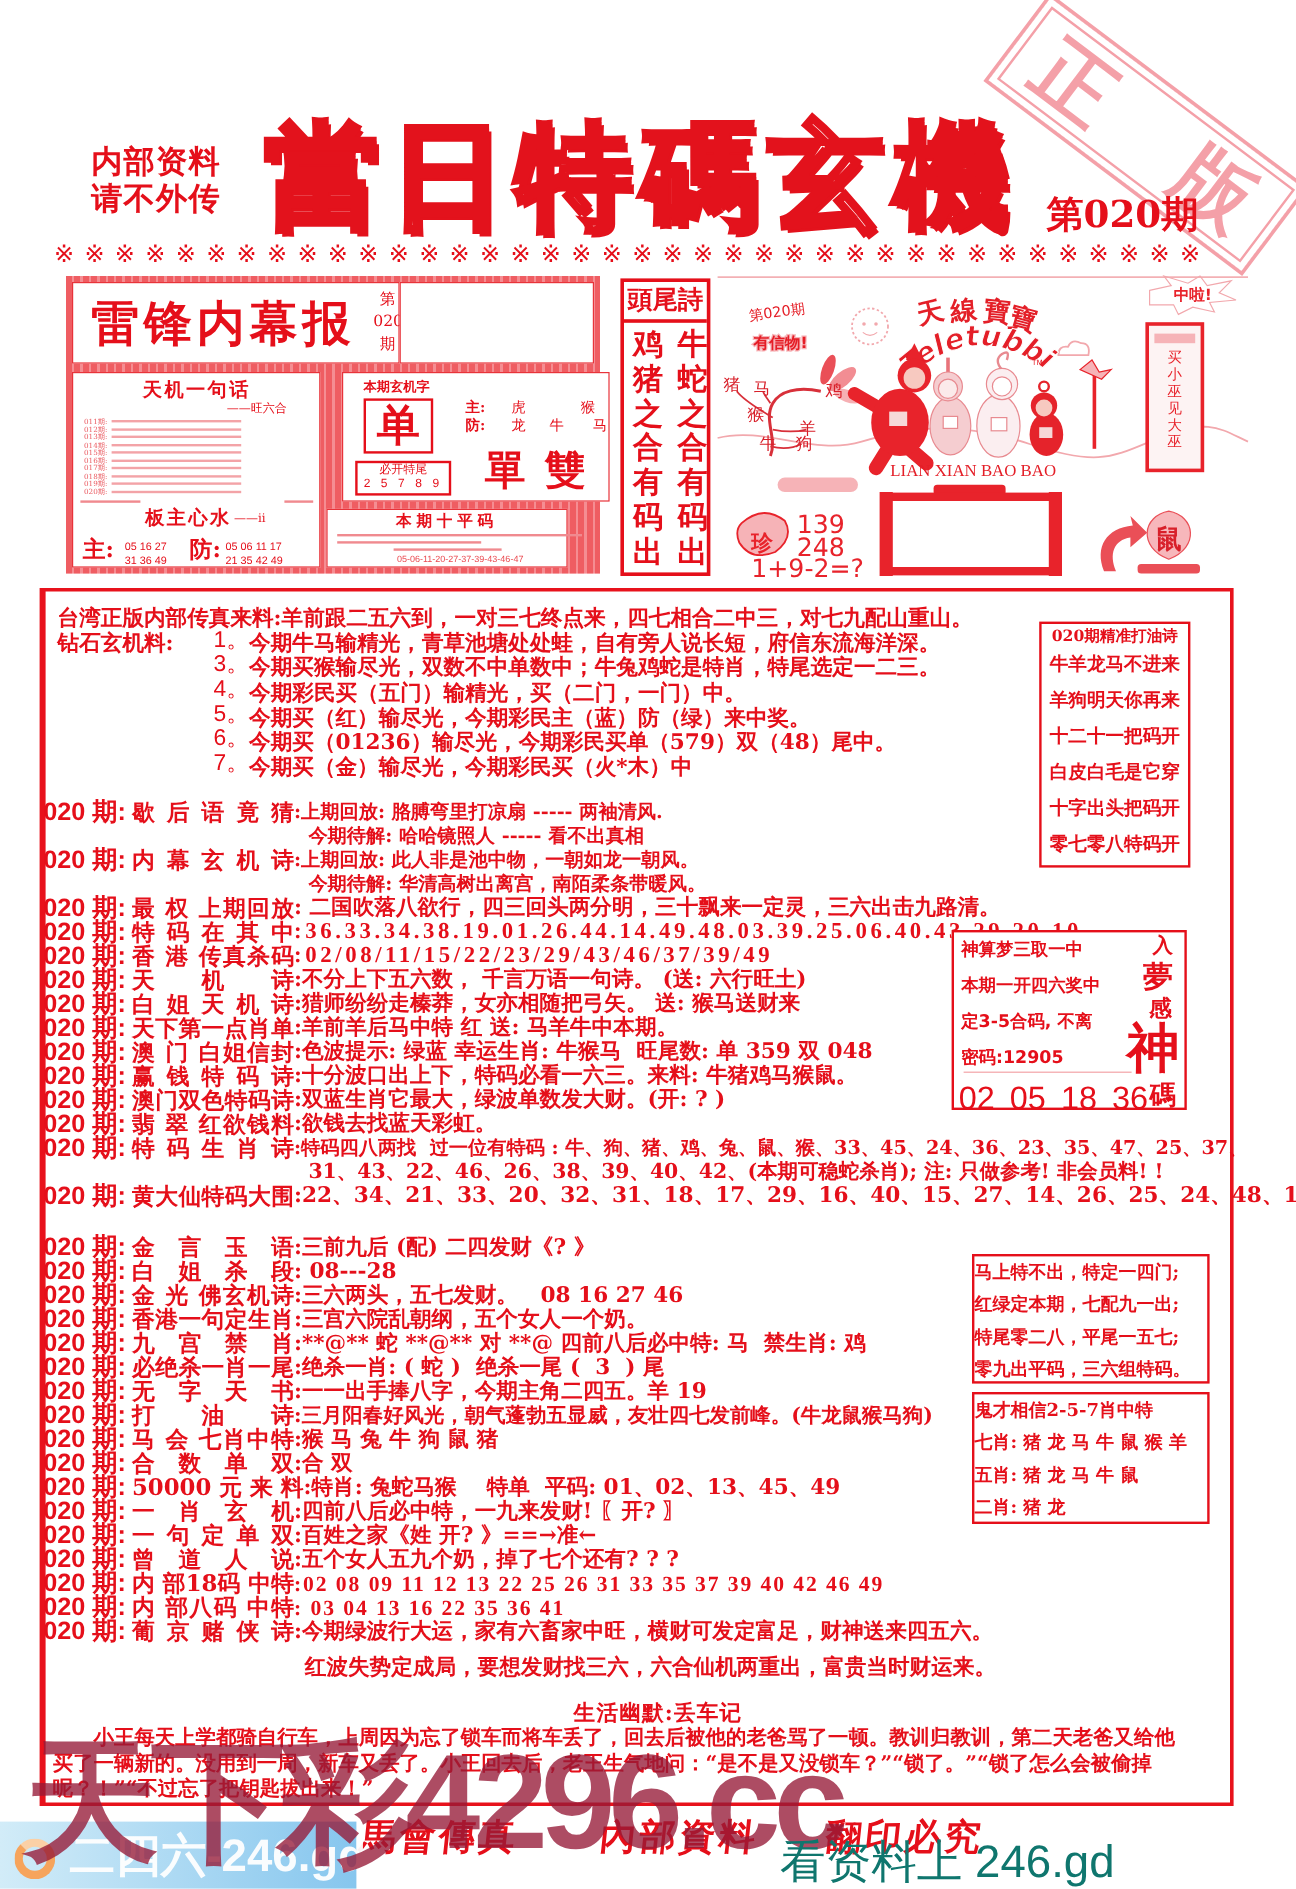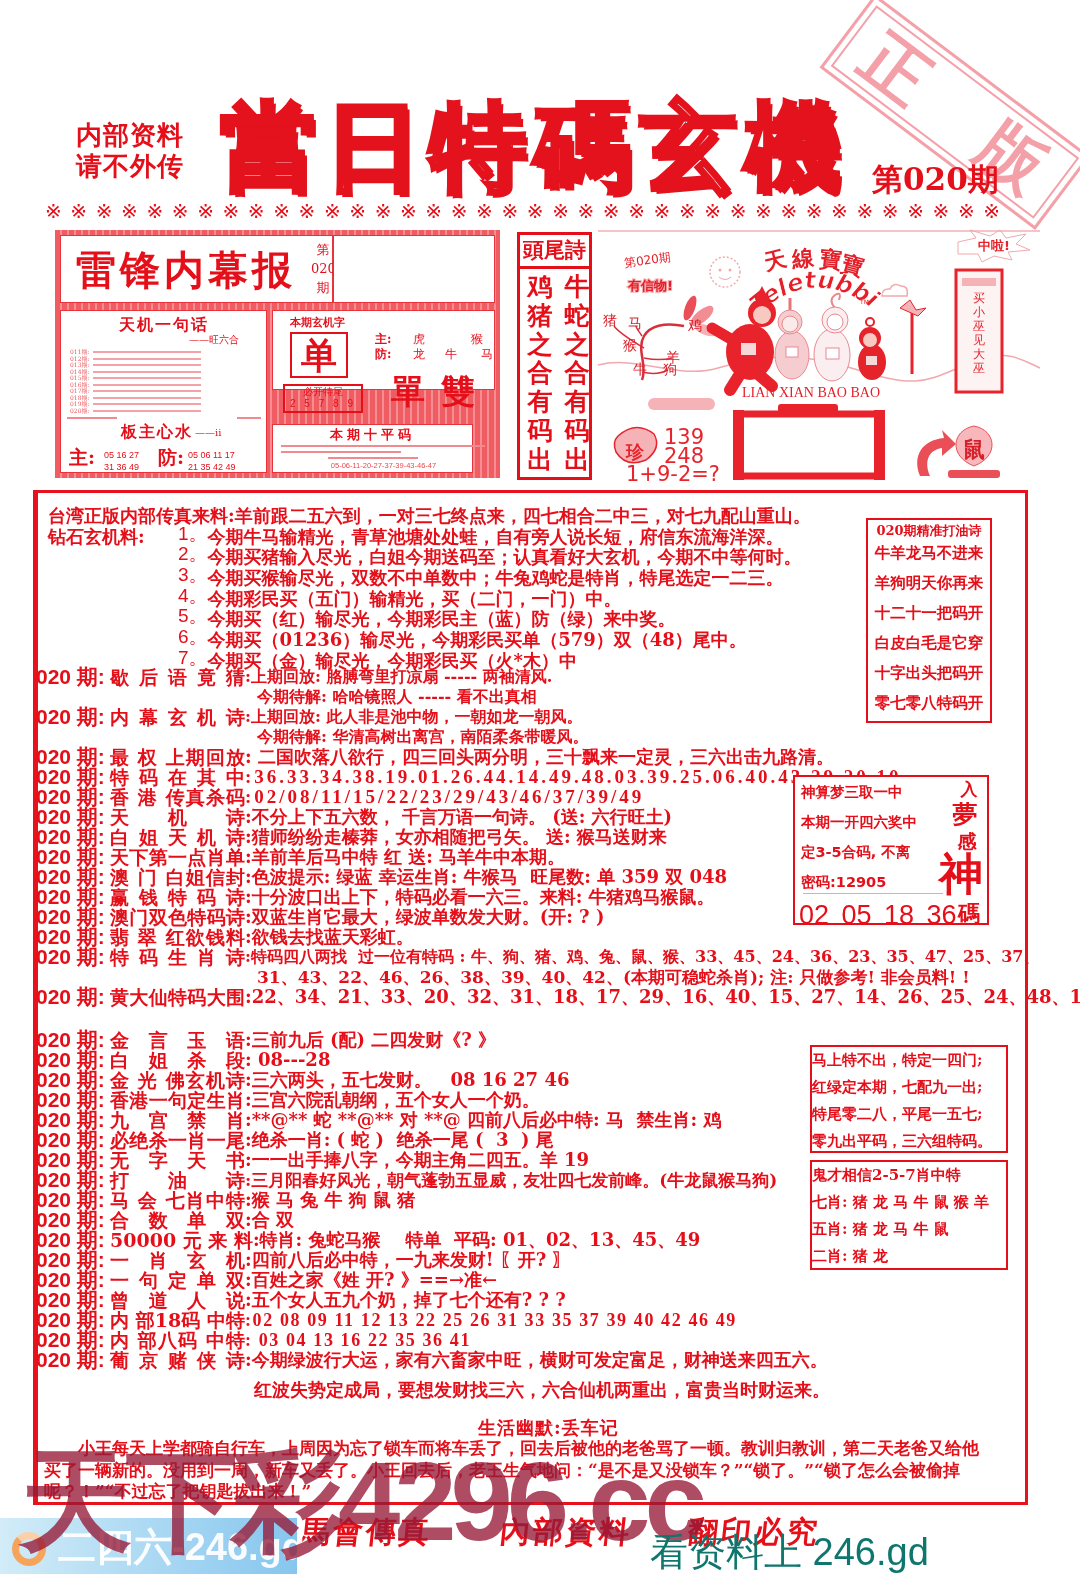--- a/index.html
+++ b/index.html
@@ -131,21 +131,21 @@
       <div>05 16 27</div>
         <div>31 36 49</div>
     </div>
     <div class="abs" style="left:97px;top:134px;font-size:19px;font-weight:bold;white-space:nowrap;">防:</div>
     <div class="abs" style="left:127px;top:138px;font-size:9px;line-height:12px;font-family:'Liberation Sans',sans-serif;white-space:nowrap;">
       <div>05 06 11 17</div>
         <div>21 35 42 49</div>
     </div>
   </div>
 
-  <div class="p" style="left:217px;top:80px;width:223px;height:80px;">
+  <div class="p" style="left:230px;top:80px;width:223px;height:108px;">
     <div class="abs" style="left:17px;top:4px;font-size:11px;font-weight:bold;white-space:nowrap;">本期玄机字</div>
     <div class="boxed" style="left:17px;top:21px;width:58px;height:46px;font-size:36px;line-height:42px;font-weight:bold;">单</div>
     <div class="boxed" style="left:10px;top:73px;width:80px;height:29px;">
       <div style="font-size:10px;line-height:12px;">必开特尾</div>
       <div style="font-size:10px;line-height:12px;letter-spacing:3px;font-family:Liberation Sans, sans-serif;">2 5 7 8 9</div>
     </div>
     <div class="abs" style="left:102px;top:20px;font-size:12px;font-weight:bold;">主:</div>
     <div class="abs" style="left:140px;top:20px;font-size:12px;">虎</div>
     <div class="abs" style="left:198px;top:20px;font-size:12px;">猴</div>
     <div class="abs" style="left:102px;top:35px;font-size:12px;font-weight:bold;">防:</div>
@@ -310,21 +310,20 @@
       <rect x="350" y="240" width="52" height="8" rx="3" fill="#ea4f57"></rect>
     </g>
   </svg>
 </div>
 
 <div class="abs main-box"></div>
 
 <div class="abs secA">
   <div class="arow"><span>台湾正版内部传真来料:</span><span>羊前跟二五六到，一对三七终点来，四七相合二中三，对七九配山重山。</span></div>
   <div class="arow"><span class="dlabel">钻石玄机料:</span><span class="num">1。</span><span>今期牛马输精光，青草池塘处处蛙，自有旁人说长短，府信东流海洋深。</span></div>
-  <div class="arow item"><span class="num">2。</span><span>今期买猪输入尽光，白姐今期送码至；认真看好大玄机，今期不中等何时。</span></div>
   <div class="arow item"><span class="num">3。</span><span>今期买猴输尽光，双数不中单数中；牛兔鸡蛇是特肖，特尾选定一二三。</span></div>
   <div class="arow item"><span class="num">4。</span><span>今期彩民买（五门）输精光，买（二门，一门）中。</span></div>
   <div class="arow item"><span class="num">5。</span><span>今期买（红）输尽光，今期彩民主（蓝）防（绿）来中奖。</span></div>
   <div class="arow item"><span class="num">6。</span><span>今期买（01236）输尽光，今期彩民买单（579）双（48）尾中。</span></div>
   <div class="arow item"><span class="num">7。</span><span>今期买（金）输尽光，今期彩民买（火*木）中</span></div>
 </div>
 
 <div class="sec" style="top:667px;">
   <div class="row small">
       <span class="pfx">020 期:</span>

